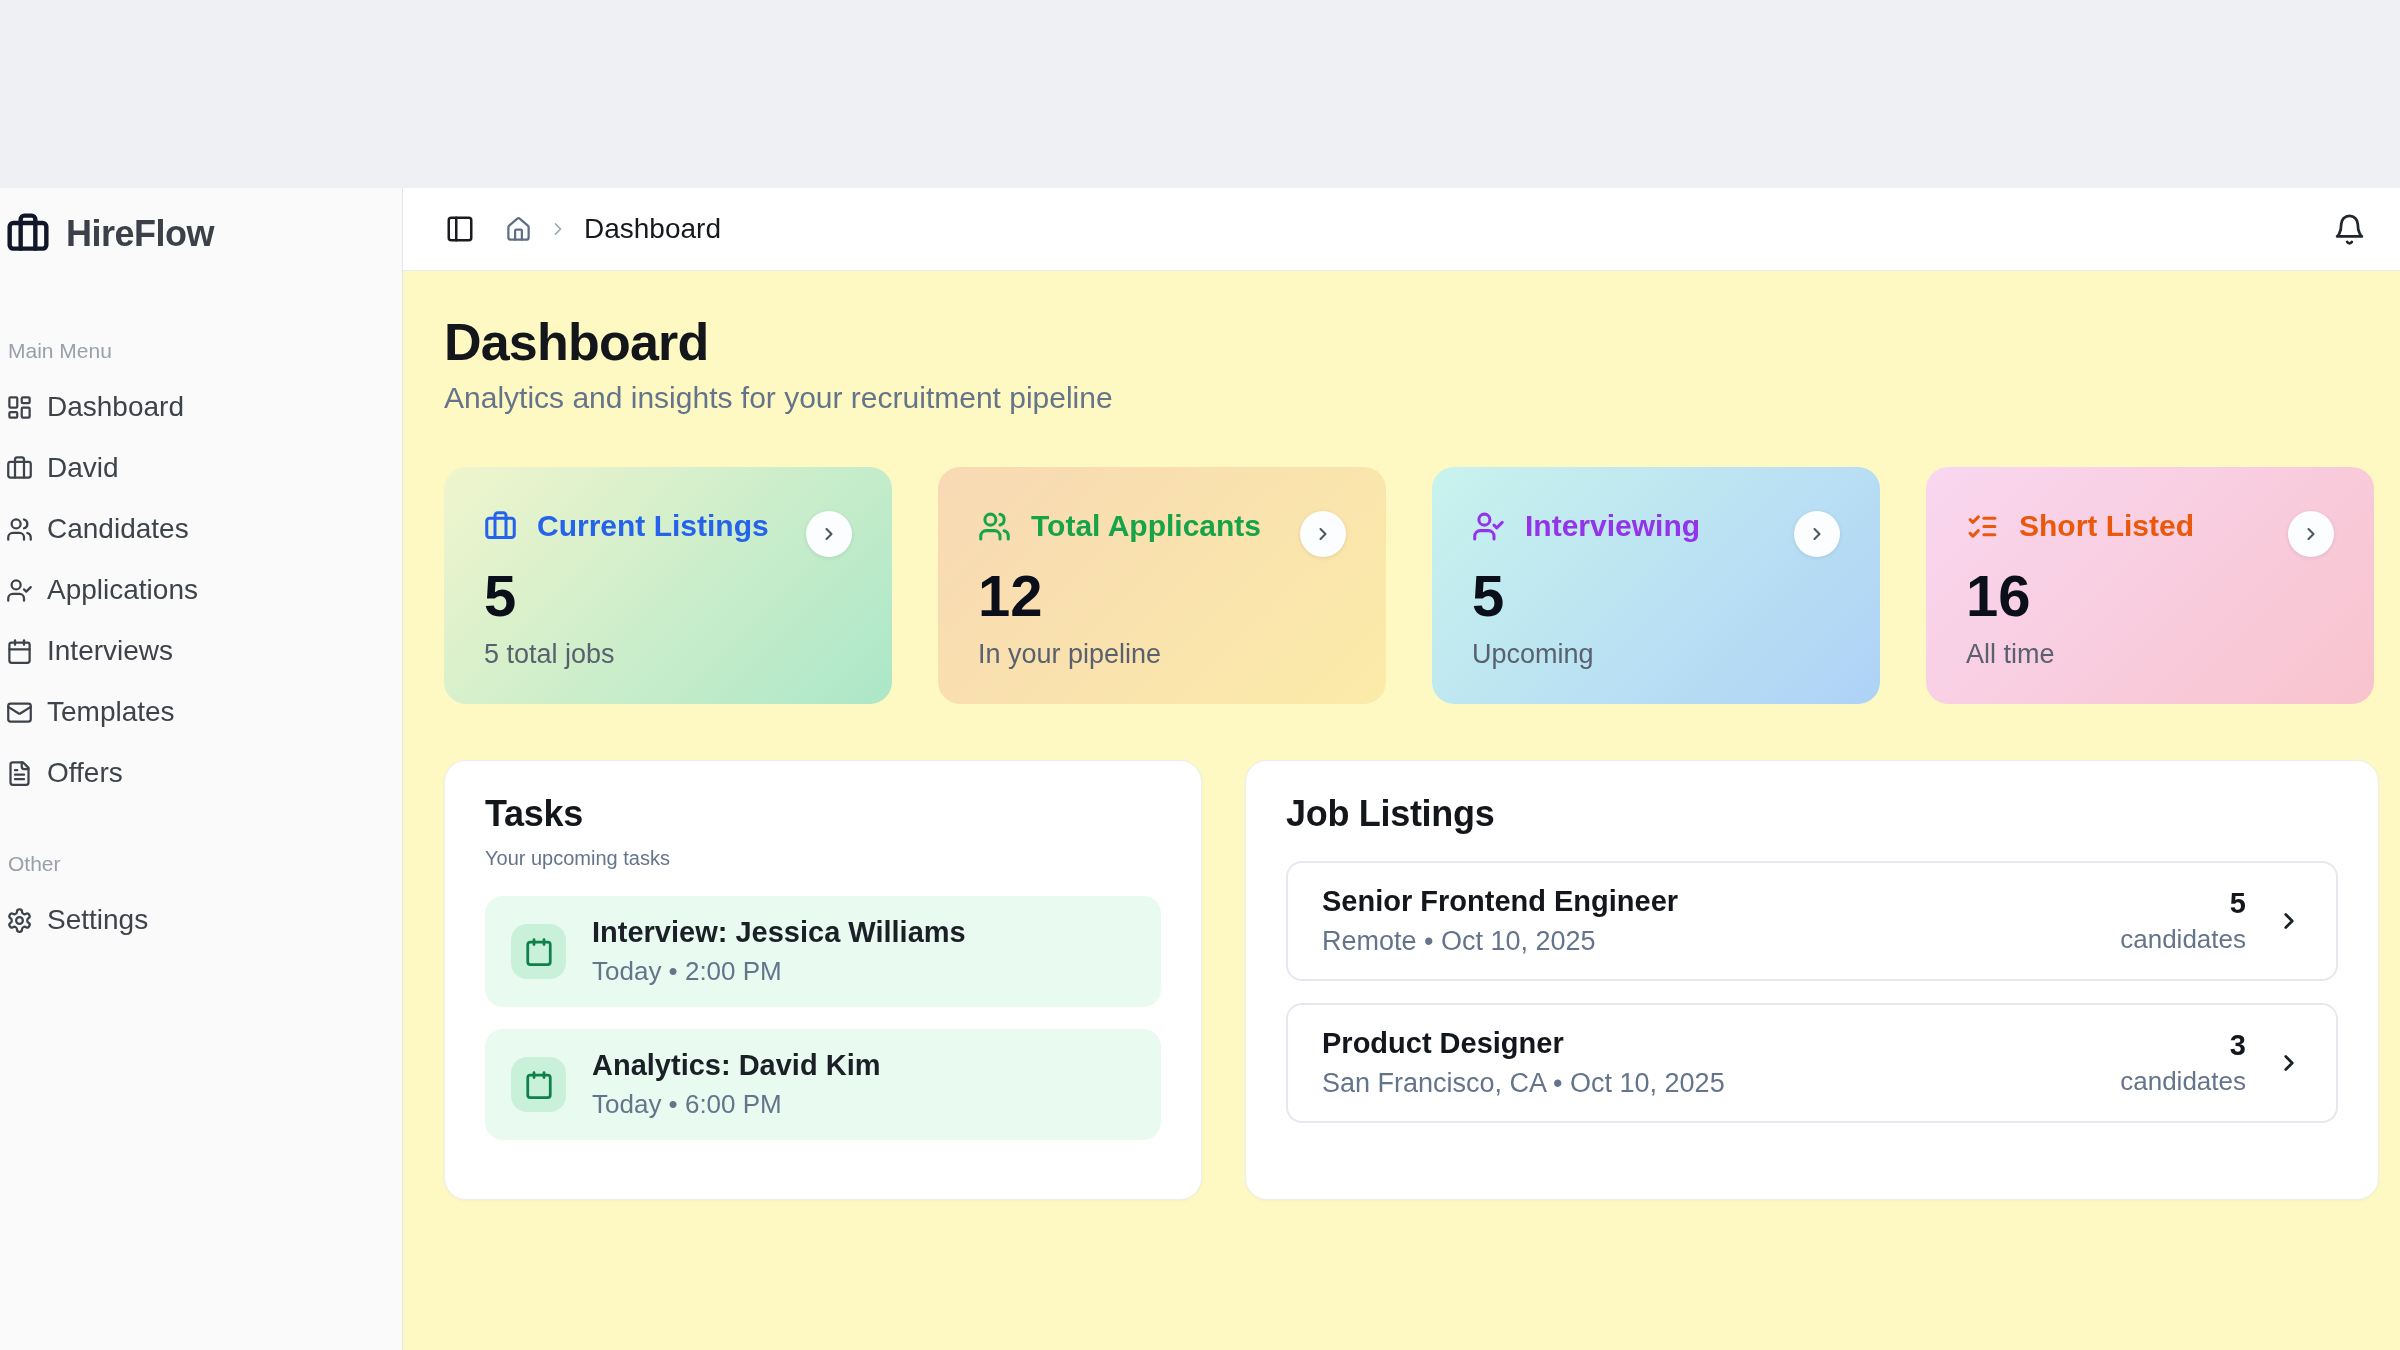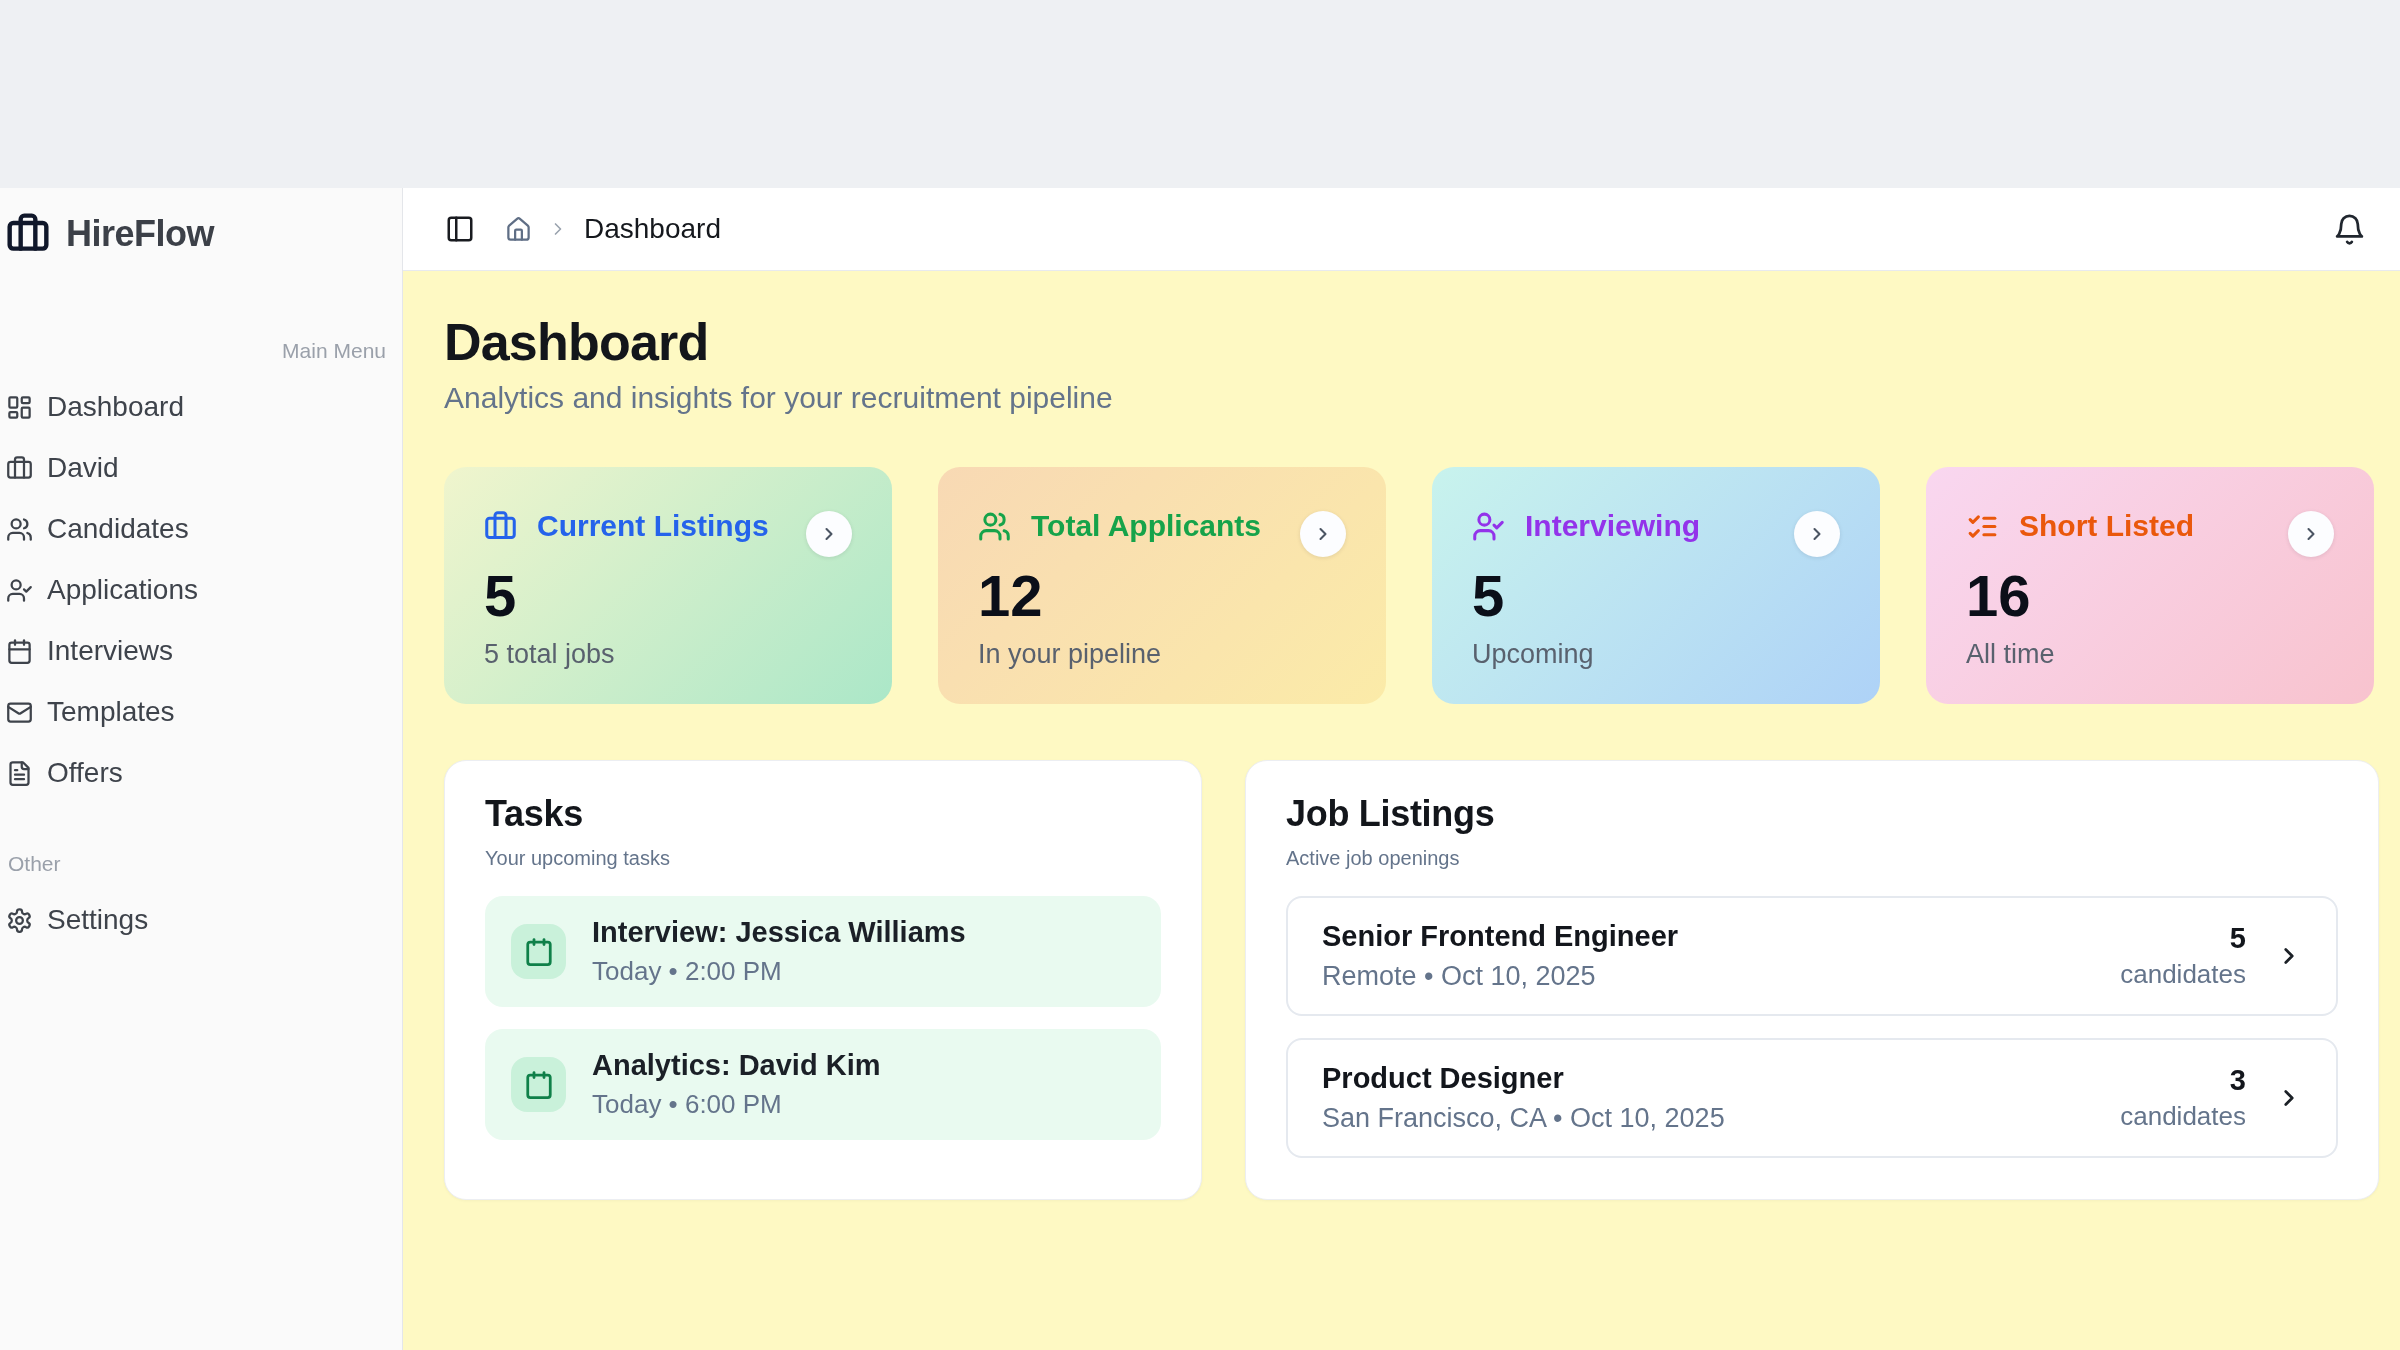--- a/index.html
+++ b/index.html
@@ -25,21 +25,21 @@
     padding:22px 16px 0 6px;
   }
   .logo-row { display:flex; align-items:center; gap:16px; height:48px; }
   .logo-icon { width:44px; height:44px; color:#10172a; display:inline-flex; }
   .logo-icon svg { width:100%; height:100%; }
   .logo-text { font-size:36px; font-weight:700; color:#3c4048; letter-spacing:-0.5px; }
   .nav-label {
     font-size:21px; font-weight:500; color:#9aa0aa;
     margin-left:2px; height:25px; line-height:25px;
   }
-  .nav-label.first { margin-top:80px;text-align:right; }
+  .nav-label.first { margin-top:80px; }
   .nav-label.second { margin-top:56px; }
   .nav-list { margin-top:22px; }
   .nav-item {
     display:flex; align-items:center; gap:14px;
     height:44px; margin-bottom:17px;
     font-size:28px; color:#3e434b; cursor:pointer;
     border-radius:10px;
   }
   .nav-icon { width:27px; height:27px; color:#3e434b; display:inline-flex; flex:0 0 27px; }
   .nav-icon svg { width:100%; height:100%; }
@@ -386,21 +386,20 @@
             </span>
             <span>
               <div class="task-title">Analytics: David Kim</div>
               <div class="task-time">Today • 6:00 PM</div>
             </span>
           </div>
         </div>
 
         <div class="panel">
           <h2 class="panel-title">Job Listings</h2>
-          <div class="panel-sub">Active job openings</div>
 
           <div class="job-row">
             <span>
               <div class="job-title">Senior Frontend Engineer</div>
               <div class="job-meta">Remote • Oct 10, 2025</div>
             </span>
             <span class="job-right">
               <span class="job-count-block">
                 <div class="job-count">5</div>
                 <div class="job-count-label">candidates</div>

